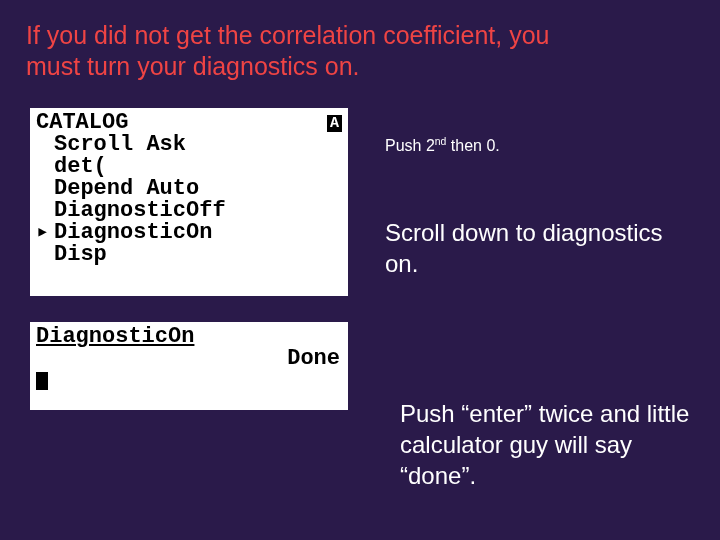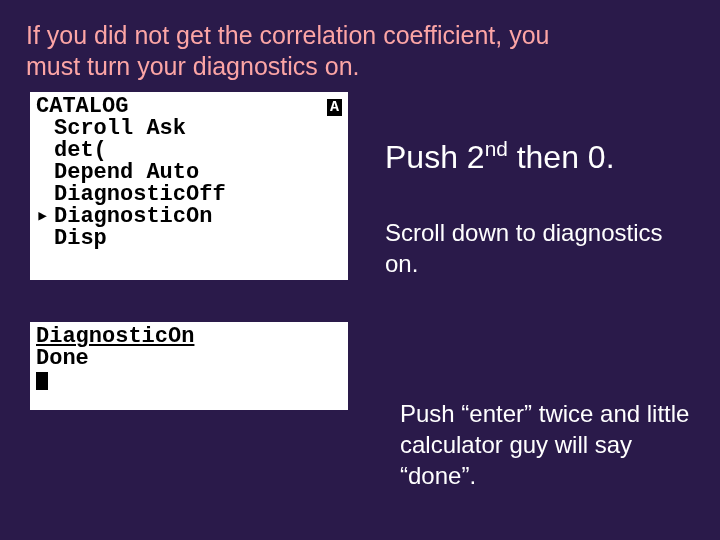--- a/index.html
+++ b/index.html
@@ -9,27 +9,27 @@
     font-family: Arial, Helvetica, sans-serif;
     color: #000;
     position: relative;
     overflow: hidden;
   }
   .title {
     position: absolute;
     top: 20px;
     left: 26px;
     width: 560px;
-    color: #fca5a5;
+    color: #ef4444;
     font-size: 25px;
     line-height: 1.25;
   }
   .screen1 {
     position: absolute;
-    top: 92px;
+    top: 108px;
     left: 30px;
     width: 318px;
     height: 188px;
     background: #fff;
     font-family: "Courier New", Courier, monospace;
     font-weight: bold;
     font-size: 22px;
     line-height: 1.0;
     padding: 4px 6px 4px 6px;
     letter-spacing: 0px;
@@ -65,35 +65,35 @@
     width: 318px;
     height: 88px;
     background: #fff;
     font-family: "Courier New", Courier, monospace;
     font-weight: bold;
     font-size: 22px;
     line-height: 1.0;
     padding: 4px 6px;
   }
   .screen2 .r1 { text-align: left; text-decoration: underline; }
-  .screen2 .r2 { padding-right: 2px; }
+  .screen2 .r2 { text-align: right; padding-right: 2px; }
   .screen2 .cursor {
     display: inline-block;
     width: 12px;
     height: 18px;
     background: #000;
     margin-top: 2px;
   }
   .instr1 {
     position: absolute;
     top: 135px;
     left: 385px;
     width: 310px;
     color: #fff;
-    font-size: 32px;
+    font-size: 16px;
     line-height: 1.3;
   }
   .instr2 {
     position: absolute;
     top: 185px;
     left: 385px;
     width: 310px;
     color: #fff;
     font-size: 24px;
     line-height: 1.3;

